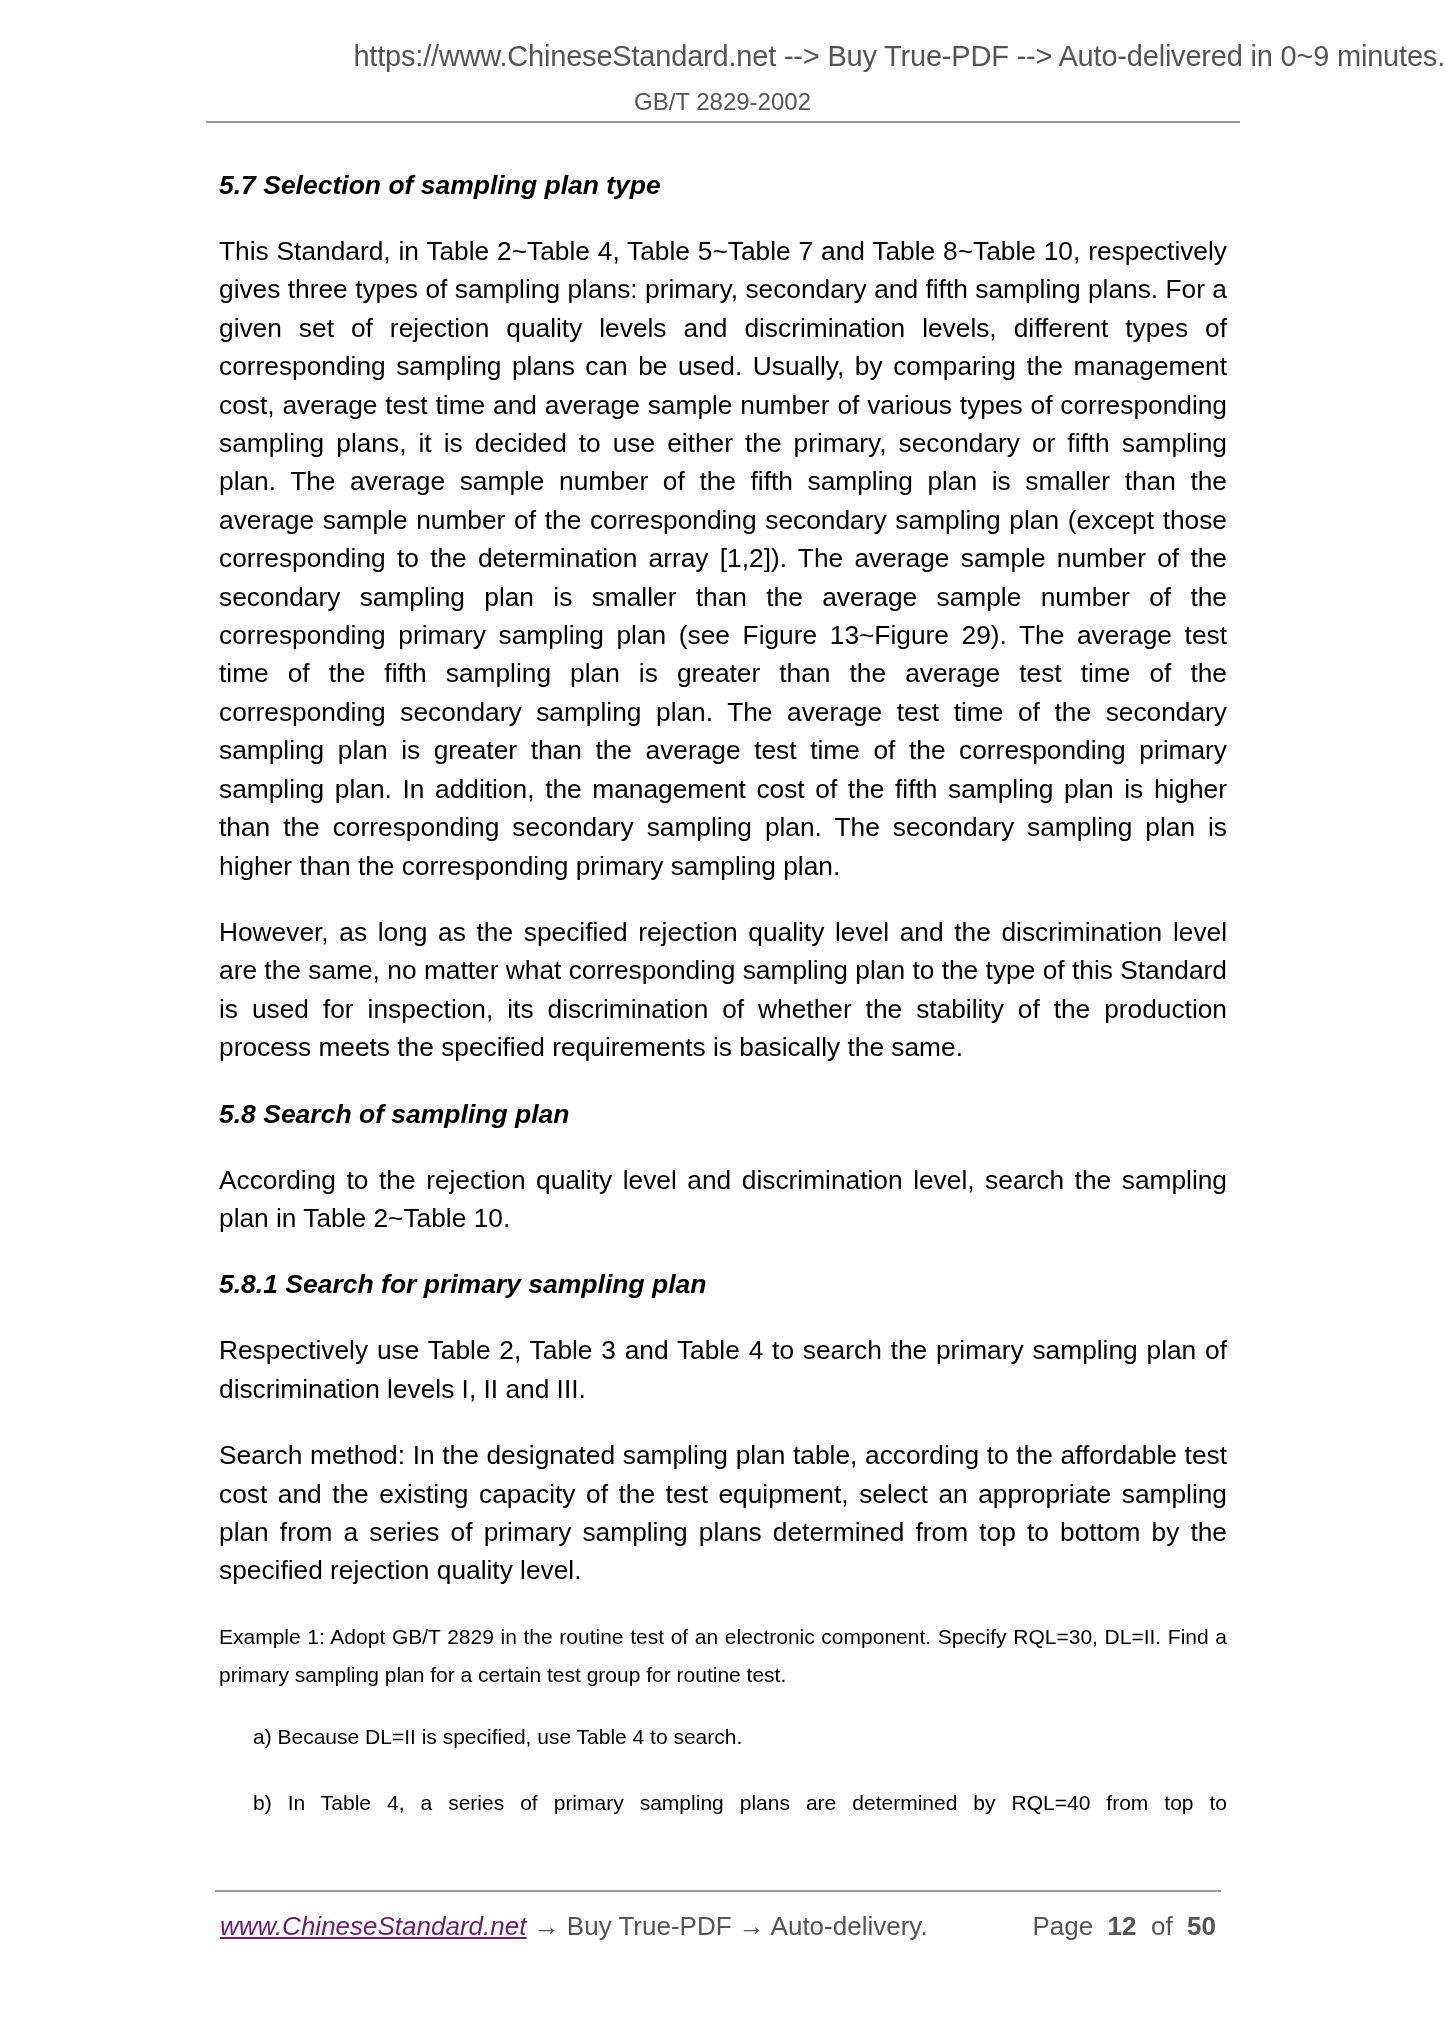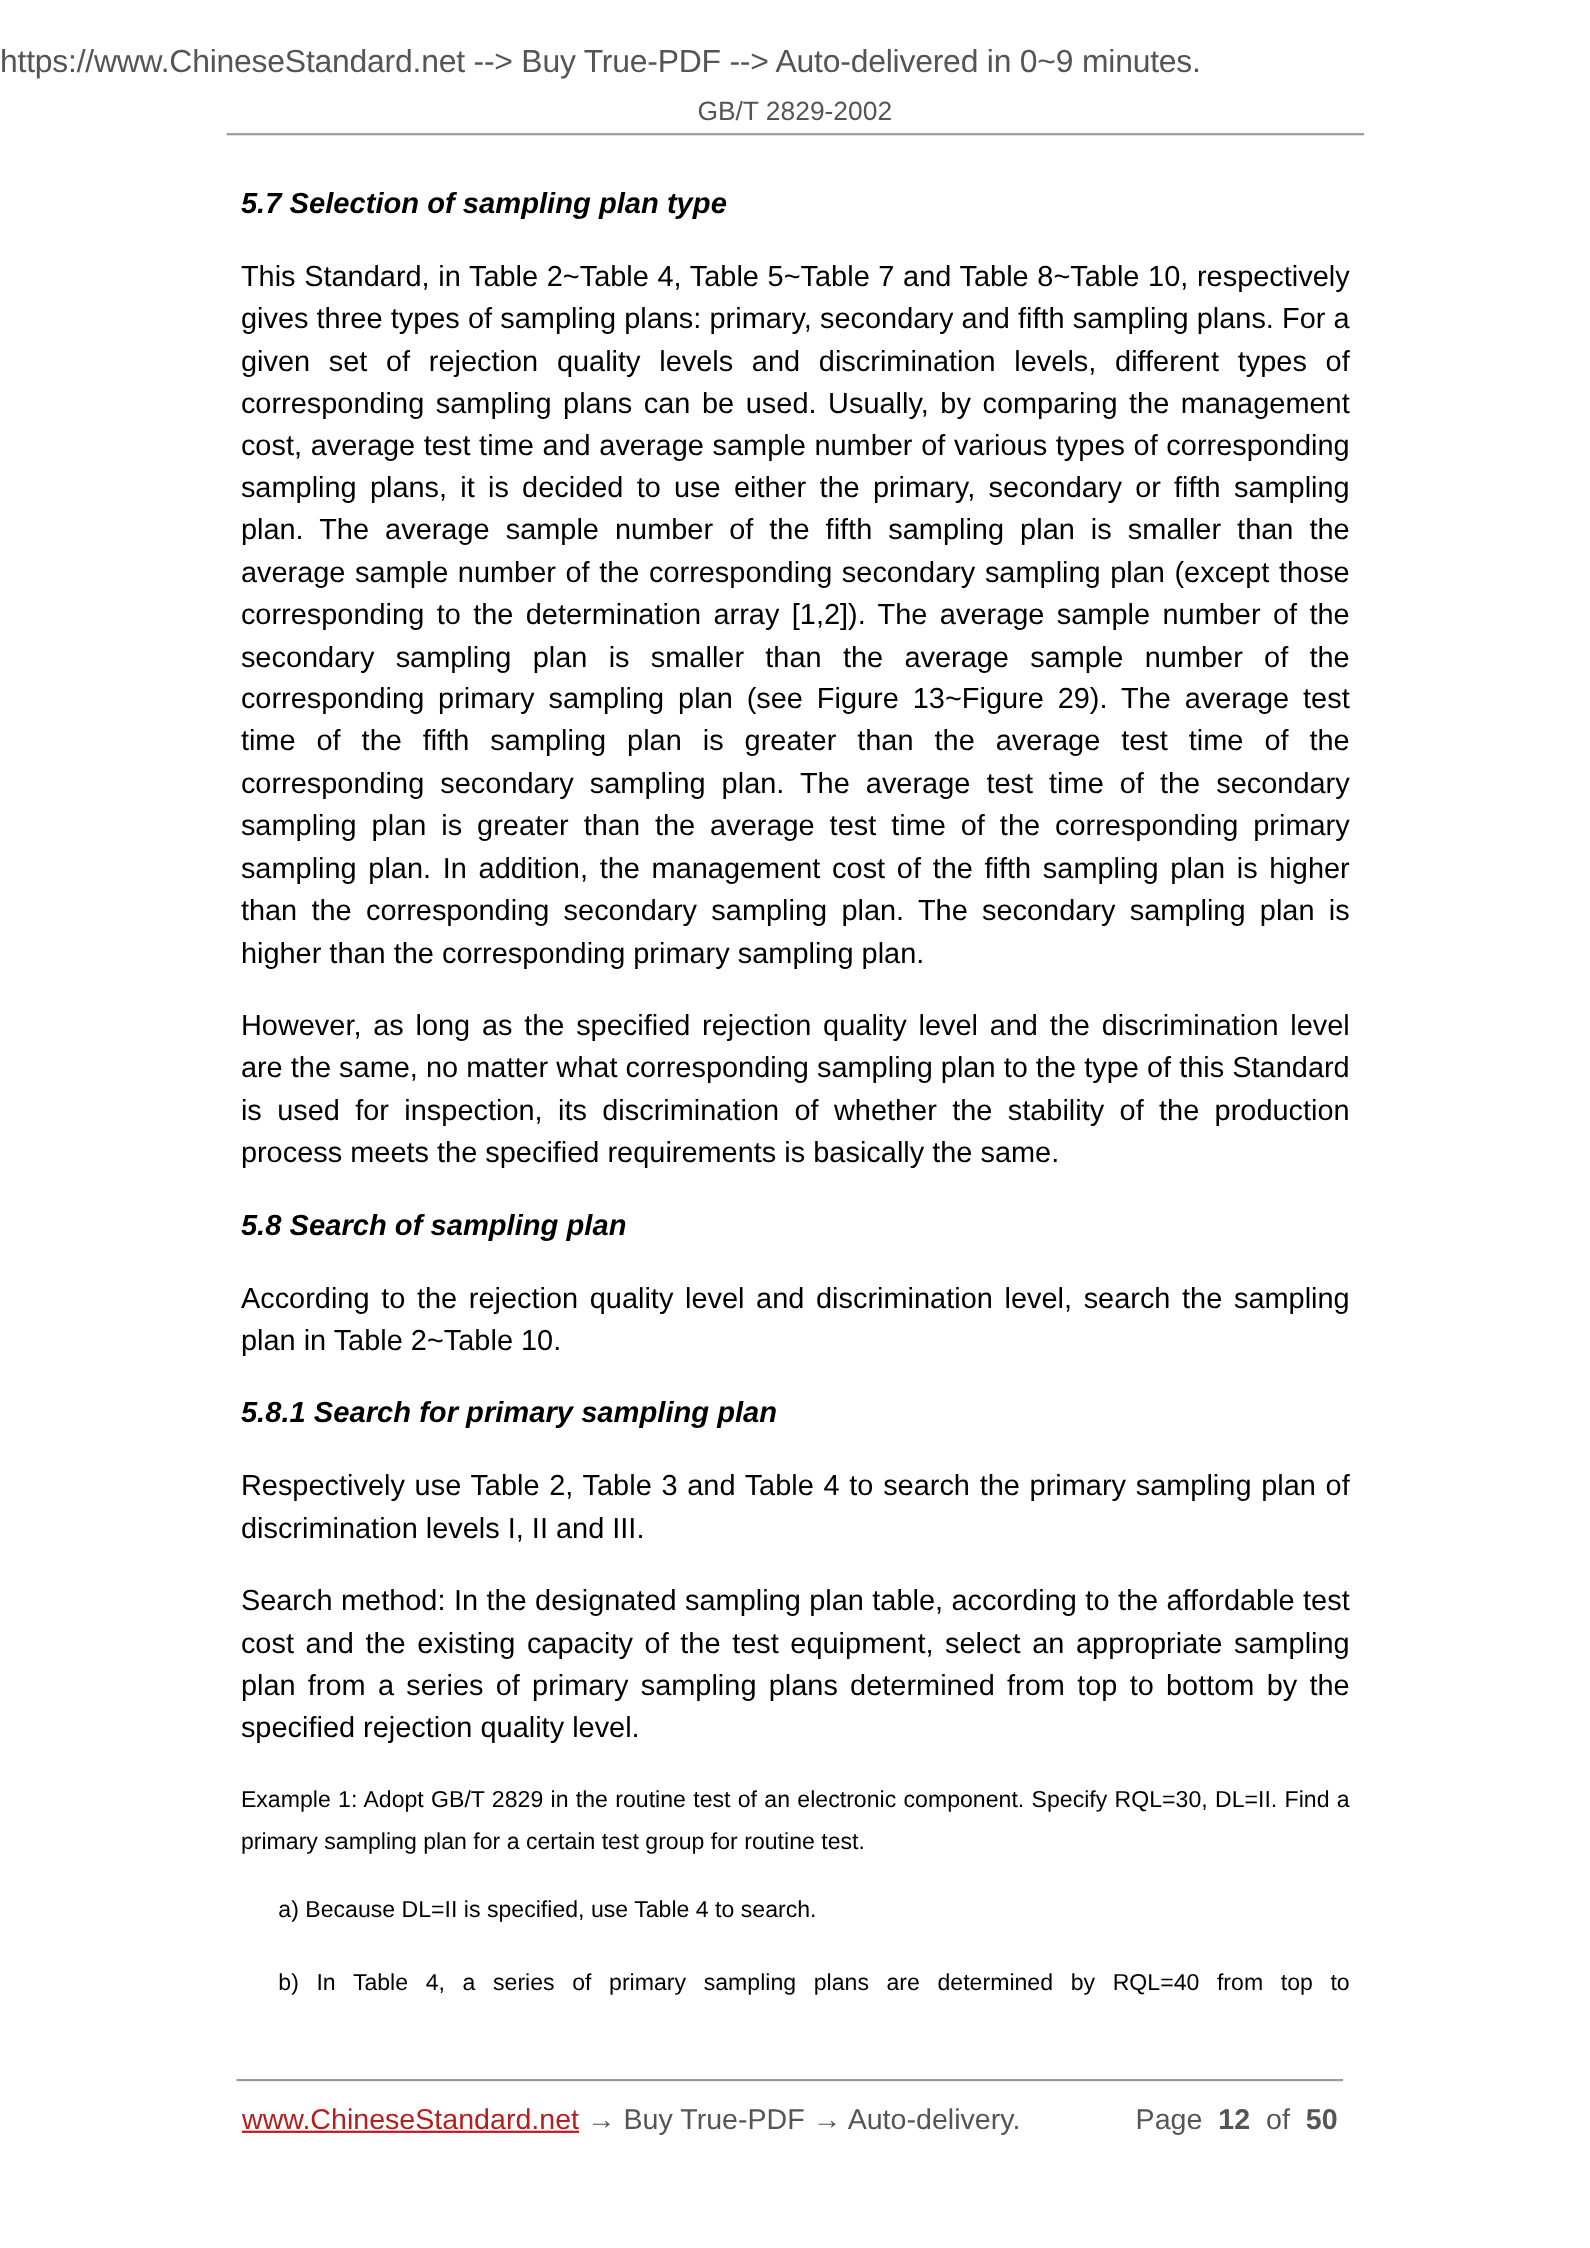--- a/index.html
+++ b/index.html
@@ -1,32 +1,32 @@
 <!DOCTYPE html>
 <html><head>
 <meta charset="utf-8">
 <style>
   html, body { margin: 0; padding: 0; background: #ffffff; }
   body { width: 1445px; height: 2044px; position: relative; overflow: hidden;
          font-family: "Liberation Sans", sans-serif; color: #000; }
-  .hdr-top { position: absolute; top: 40px; left: 0; width: 1445px; text-align: left;
+  .hdr-top { position: absolute; top: 40px; left: 0; width: 1445px; text-align: right;
              font-size: 29px; color: #555; letter-spacing: -0.2px; }
   .hdr-sub { position: absolute; top: 88px; left: 0; width: 1445px; text-align: center;
              font-size: 24px; color: #555; }
   .rule-top { position: absolute; top: 121px; left: 206px; width: 1034px; height: 2px; background: #9a9a9a; }
   .content { position: absolute; top: 166px; left: 219px; width: 1008px; }
   h2 { font-size: 26.5px; font-weight: bold; margin: 0 0 28px 0; line-height: 38px; font-style: italic; }
   p { font-size: 26.3px; line-height: 38.4px; margin: 0 0 28px 0; text-align: justify; }
   p.example { font-size: 21px; line-height: 38px; margin: 0 0 24px 0; }
   p.item { font-size: 21px; line-height: 38px; margin: 0 0 28px 0; padding-left: 34px; }
   p.item.last { text-align-last: justify; }
   .rule-bot { position: absolute; top: 1890px; left: 215px; width: 1006px; height: 2px; background: #9a9a9a; }
   .footer { position: absolute; top: 1911px; left: 220px; width: 996px; font-size: 26px; color: #555;
             display: flex; justify-content: space-between; }
-  .footer a { color: #b91c1c; text-decoration: underline; }
+  .footer a { color: #701a75; text-decoration: underline; font-style: italic; }
   .footer b { font-weight: bold; }
 </style>
 </head>
 <body>
 
 <div class="hdr-top">https://www.ChineseStandard.net --&gt; Buy True-PDF --&gt; Auto-delivered in 0~9 minutes.</div>
 <div class="hdr-sub">GB/T 2829-2002</div>
 <div class="rule-top"></div>
 
 <div class="content">

